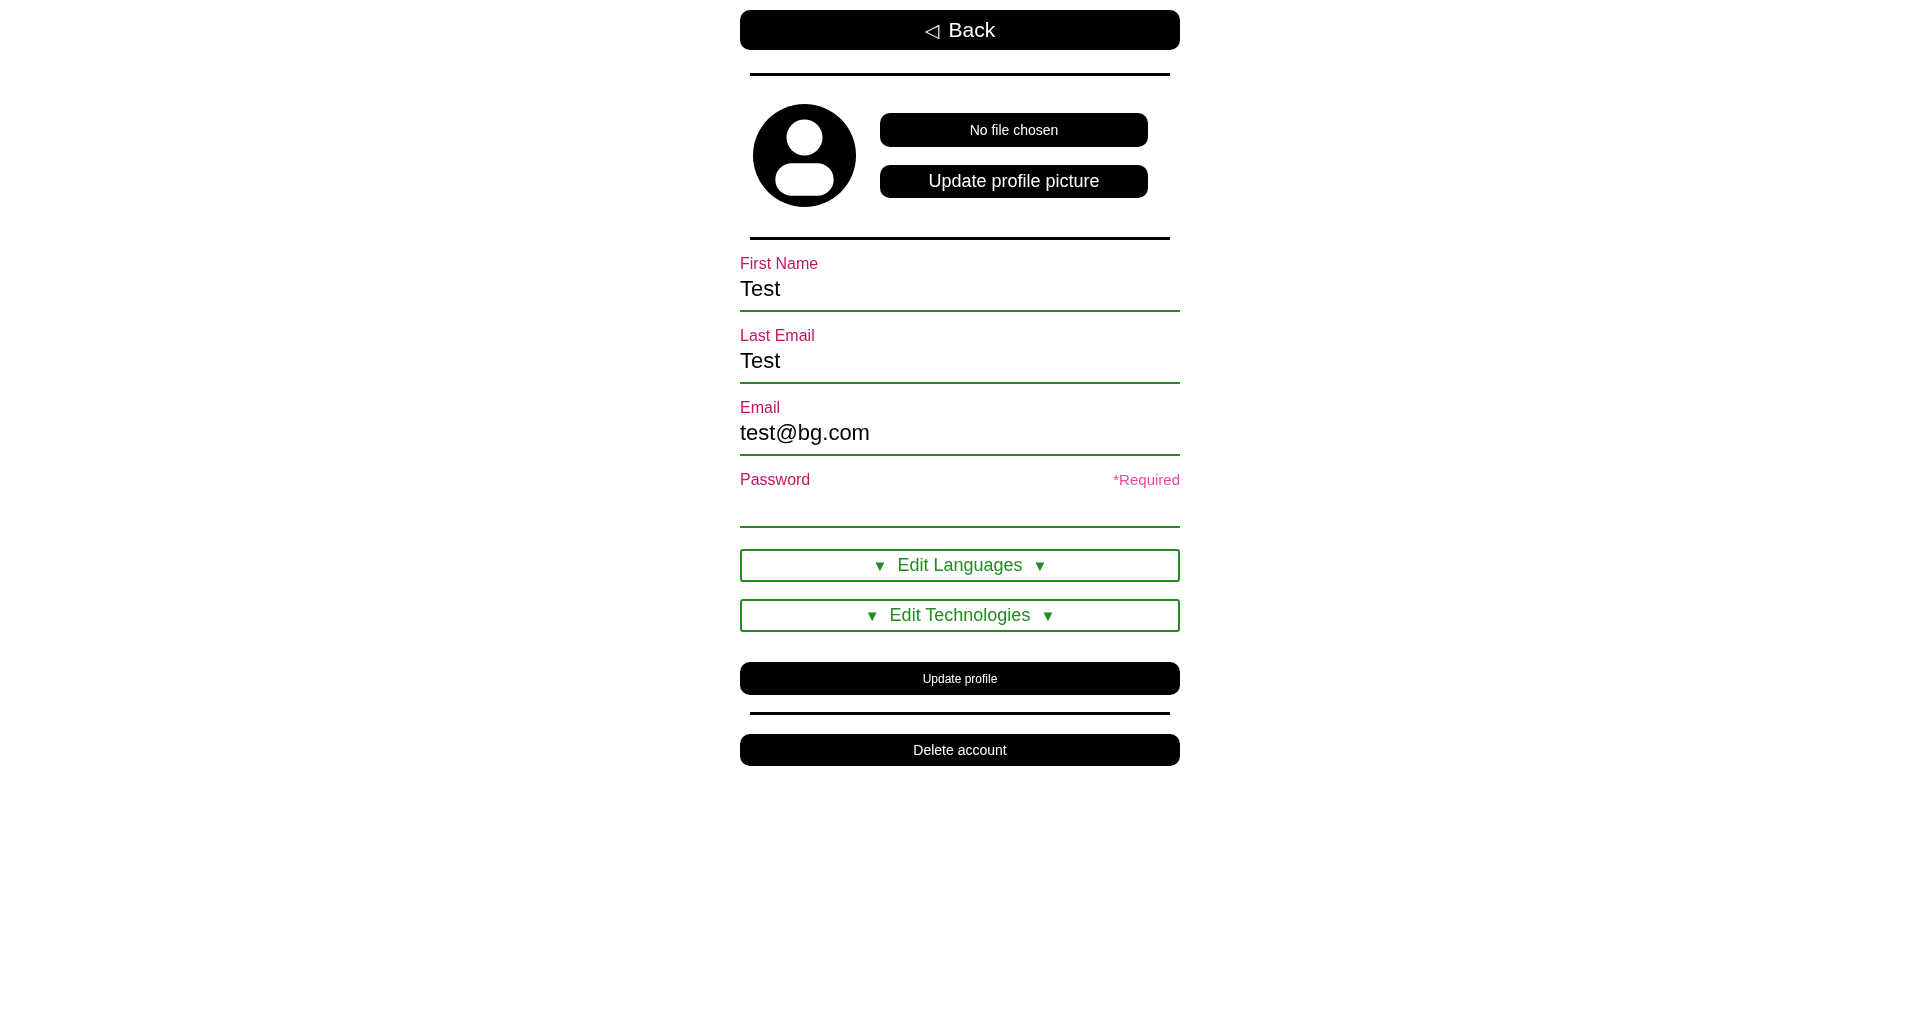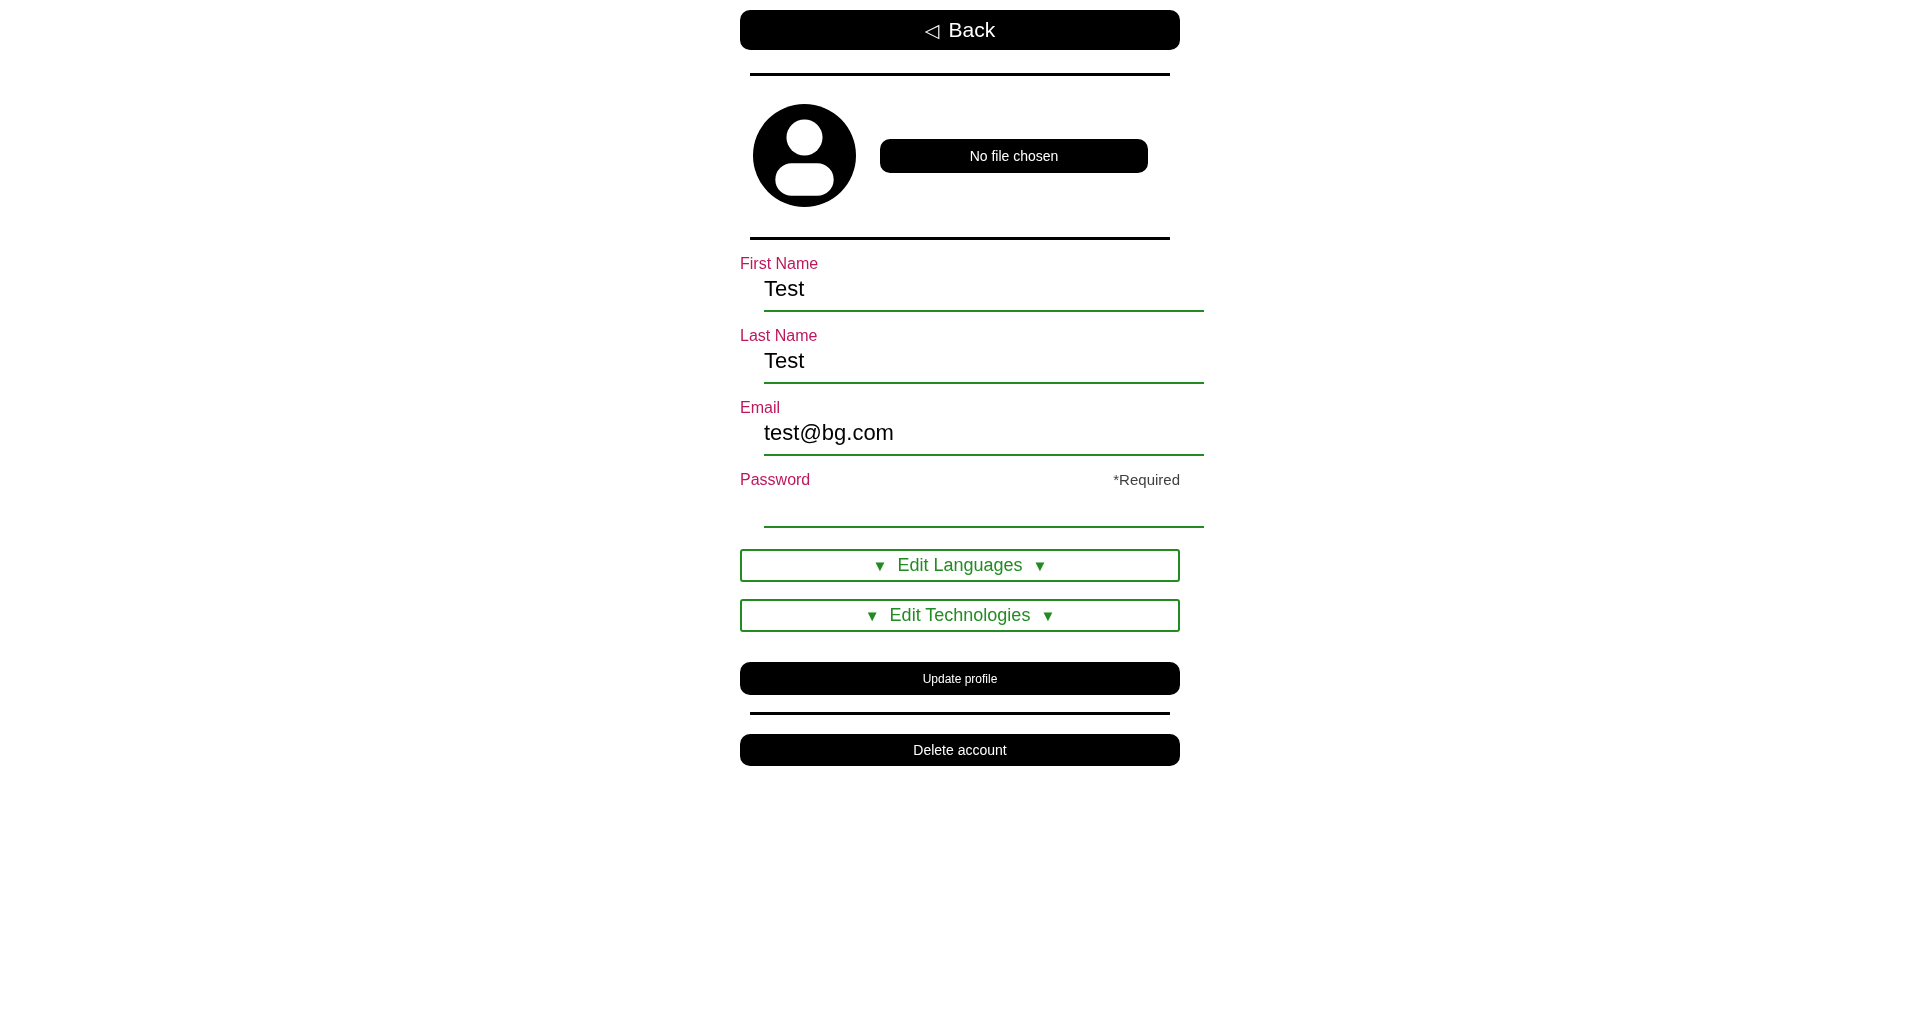--- a/index.html
+++ b/index.html
@@ -74,35 +74,34 @@
     justify-content: space-between;
     align-items: baseline;
     gap: 22px;
   }
   .field-label {
     color: #be185d;
     font-size: 16px;
     display: block;
   }
   .required-note {
-    color: #404040;
+    color: #ec4899;
     font-size: 15px;
   }
   .field input {
     display: block;
     width: 100%;
     border: none;
     border-bottom: 2px solid #228B22;
     font-size: 22px;
     color: #000000;
     padding: 3px 0 8px 0;
     outline: none;
     background: transparent;
     font-family: "Liberation Sans", sans-serif;
-    margin-left: 24px;
   }
 
   .btn-outline-green {
     display: flex;
     align-items: center;
     justify-content: center;
     gap: 10px;
     width: 100%;
     height: 33px;
     background: #ffffff;
@@ -148,32 +147,35 @@
   <div class="avatar-row">
     <svg class="avatar" viewBox="0 0 120 120" aria-hidden="true">
       <circle cx="60" cy="60" r="60" fill="#000000"></circle>
       <circle cx="60" cy="39" r="21" fill="#ffffff"></circle>
       <rect x="26" y="69" width="68" height="38" rx="19" fill="#ffffff"></rect>
     </svg>
     <div class="avatar-buttons">
       <button class="btn-black file-btn">
         <span>No file chosen</span>
       </button>
+      <button class="btn-black update-pic-btn">
+        <span>Update profile picture</span>
+      </button>
     </div>
   </div>
 
   <hr class="divider divider2">
 
   <div class="field">
     <label class="field-label">First Name</label>
     <input type="text" value="Test" style="">
   </div>
 
   <div class="field">
-    <label class="field-label">Last Name</label>
+    <label class="field-label">Last Email</label>
     <input type="text" value="Test" style="">
   </div>
 
 
   <div class="field">
     <label class="field-label">Email</label>
     <input type="text" value="test@bg.com" style="">
   </div>
 
   <div class="field">

